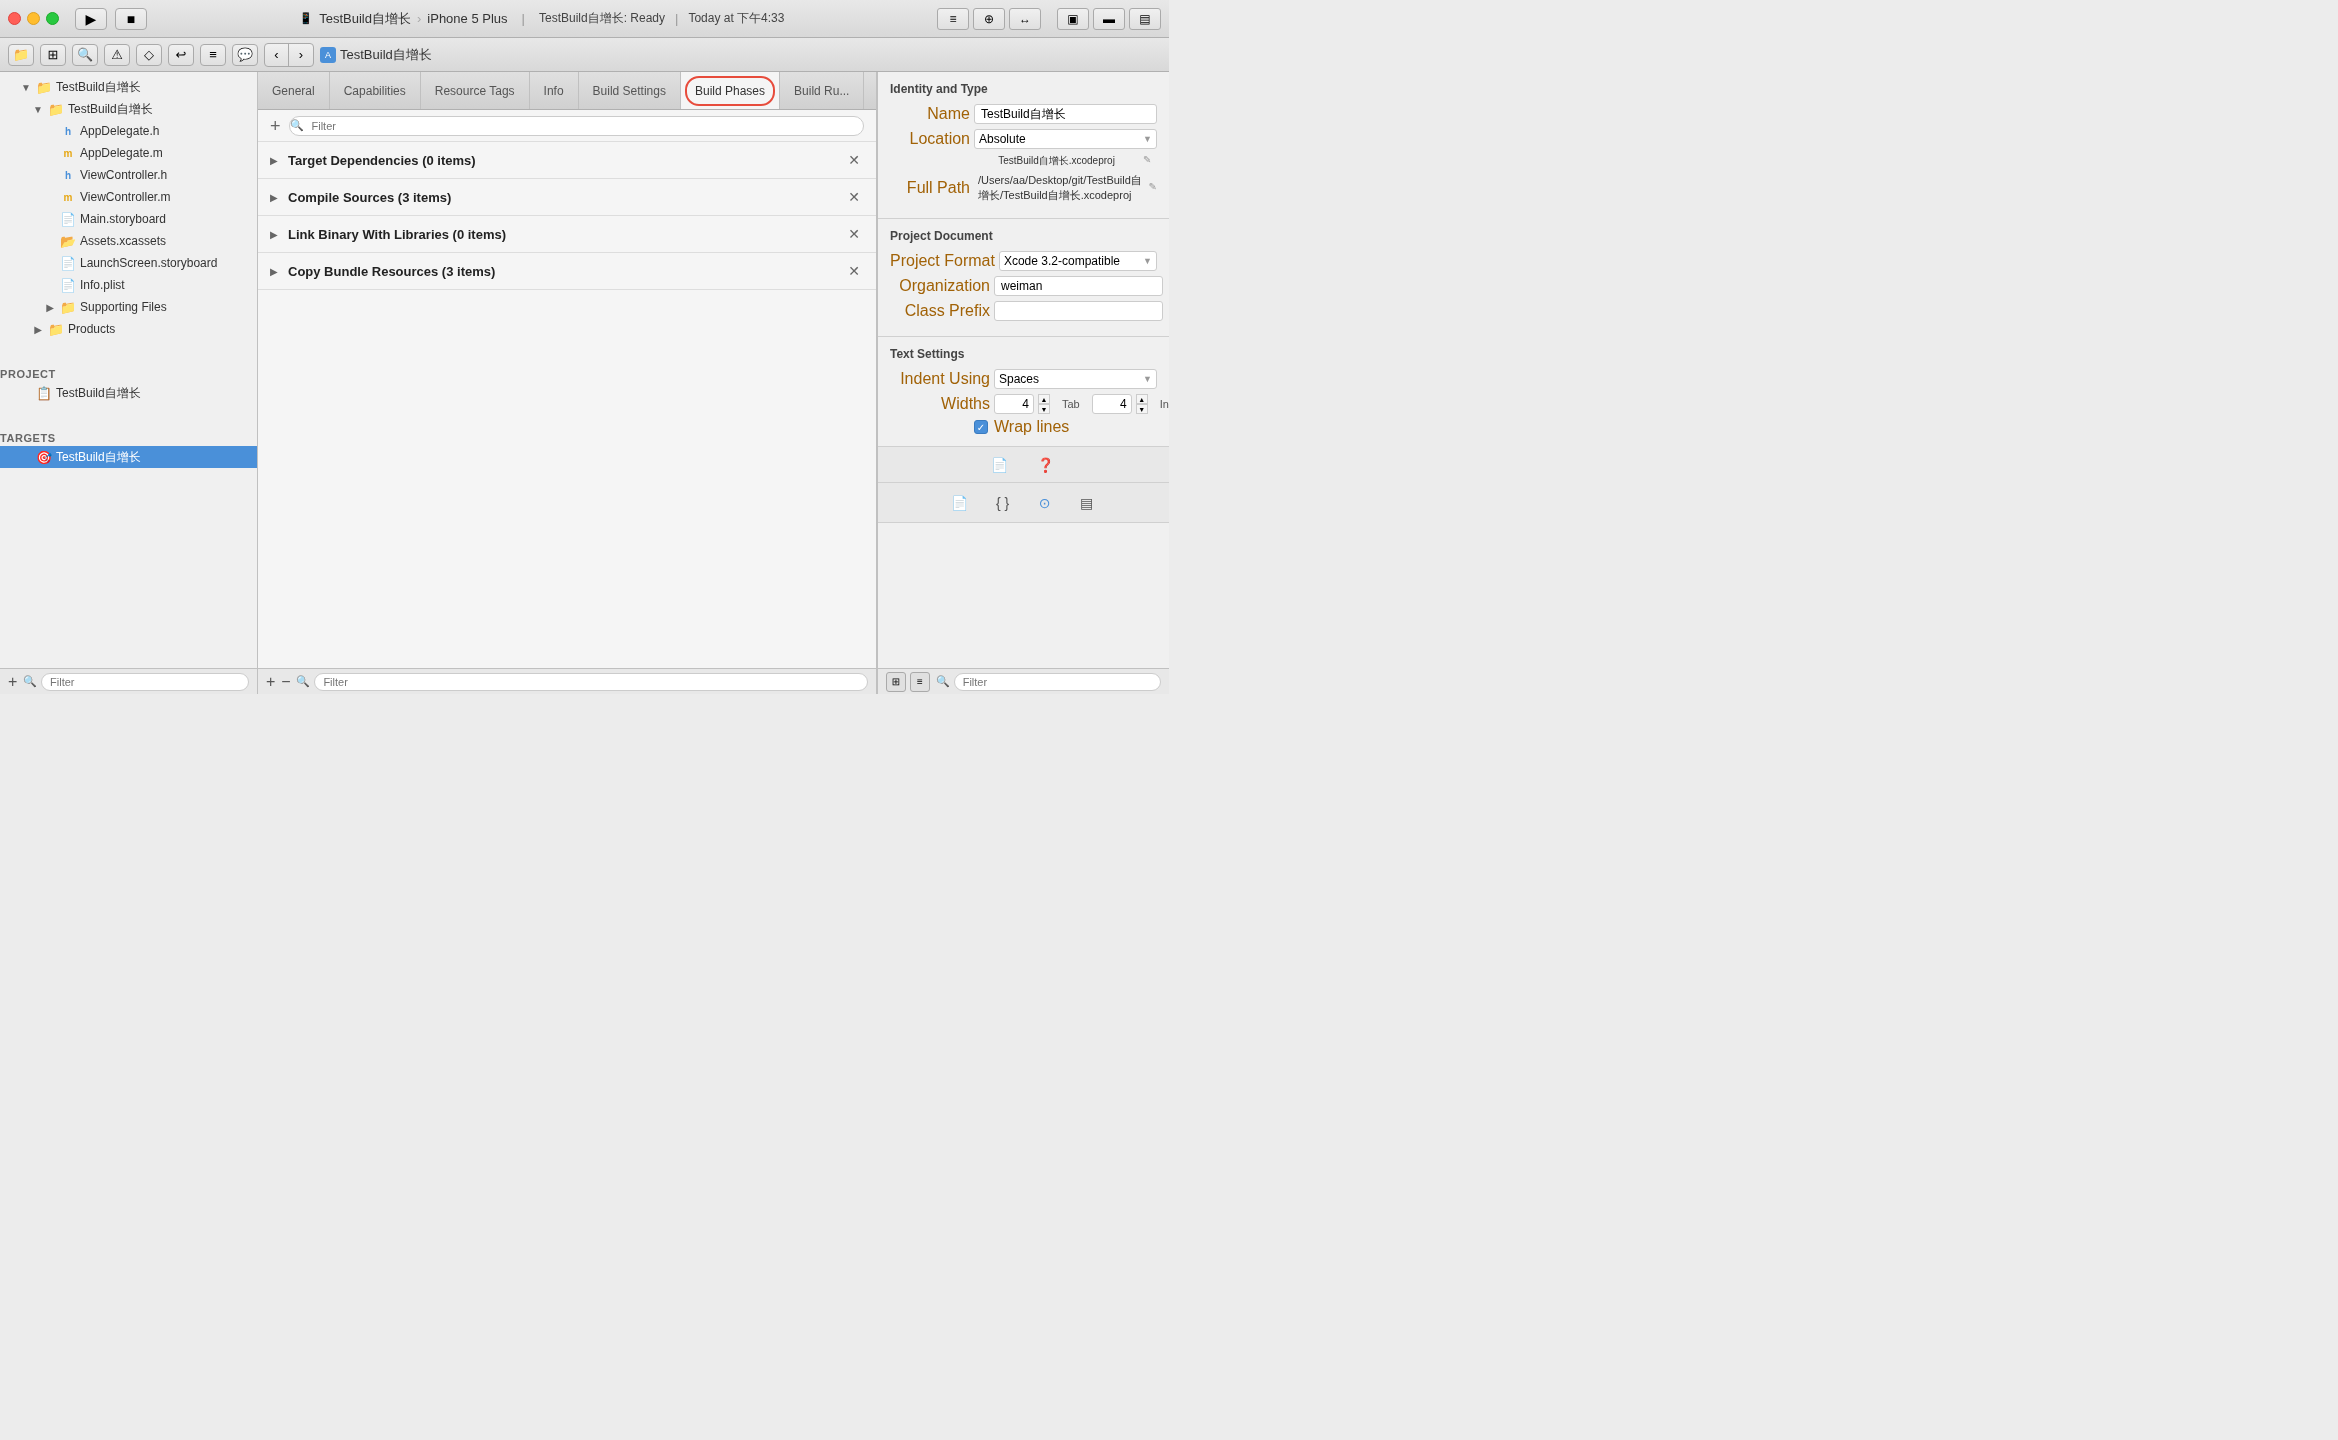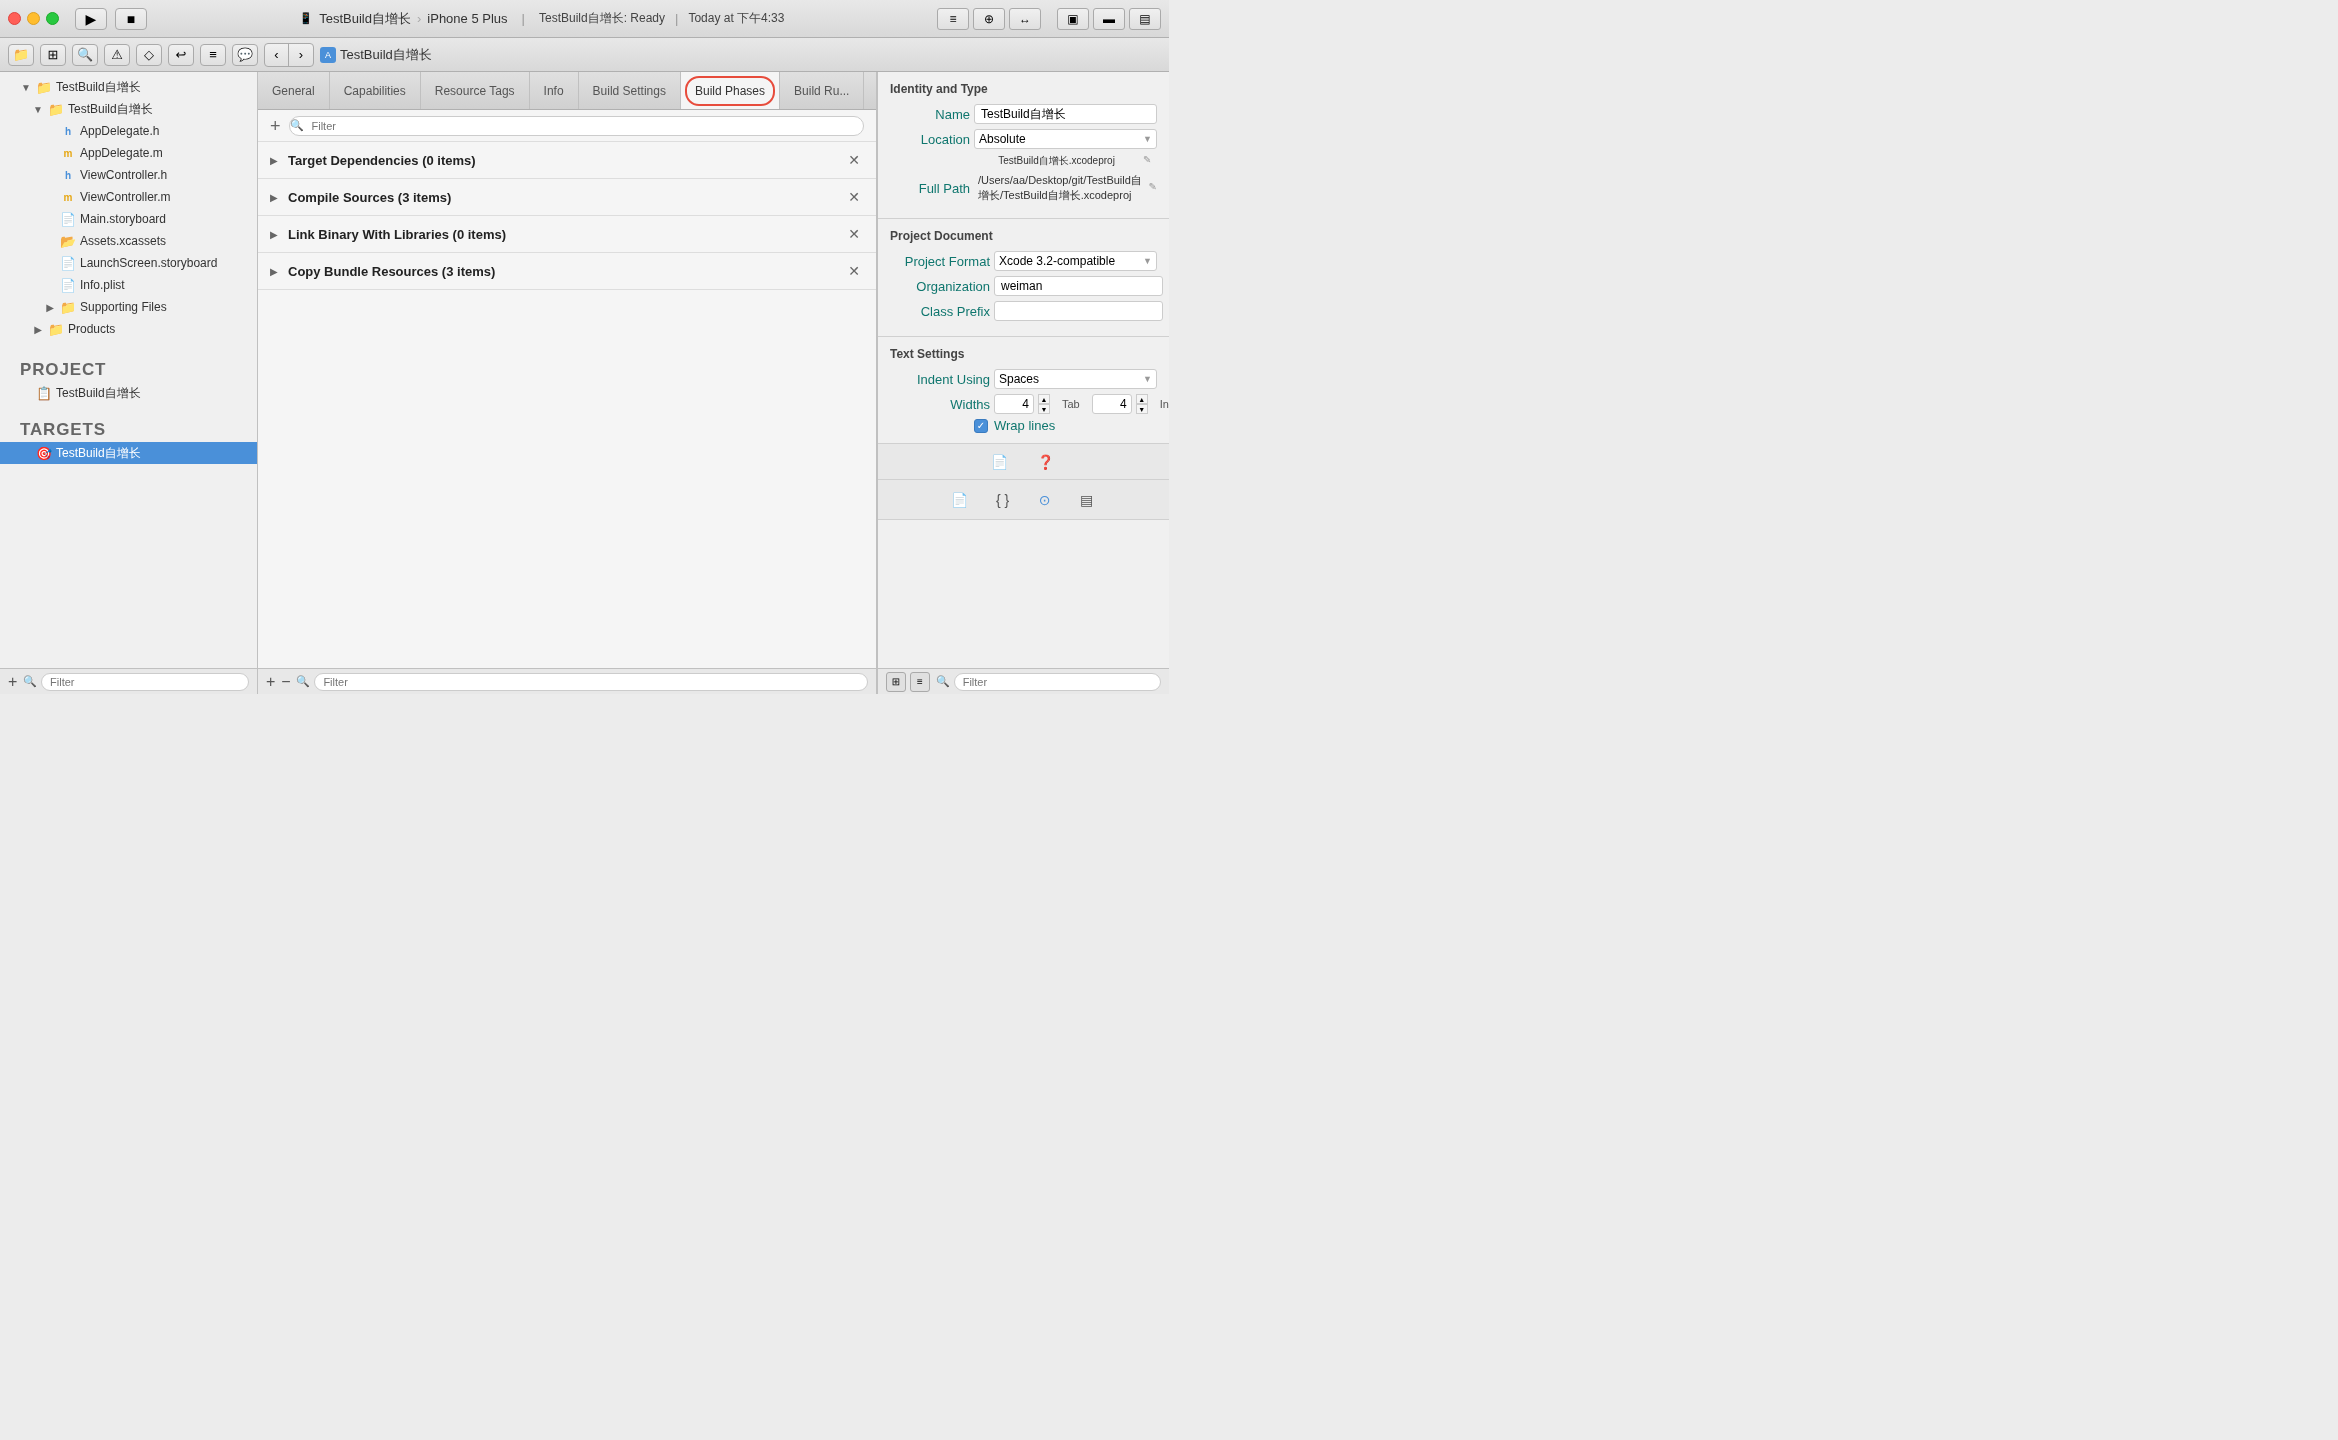--- a/index.html
+++ b/index.html
@@ -176,25 +176,26 @@
       text-align: center;
       color: #666;
     }
     .item-icon {
       font-size: 13px;
       width: 16px;
       text-align: center;
     }
     .item-label { font-size: 12px; }
     .sidebar-section-label {
-      font-size: 17px;
+      font-size: 11px;
       font-weight: 700;
       color: #666;
-      padding: 8px 8px 2px 20px;
+      padding: 8px 8px 2px 0;
       letter-spacing: 0.05em;
+      margin-top: 20px;
     }
     .sidebar-footer {
       height: 26px;
       background: #e8e8e8;
       border-top: 1px solid #c0c0c0;
       display: flex;
       align-items: center;
       padding: 0 8px;
       gap: 6px;
     }
@@ -353,22 +354,22 @@
       color: #444;
       margin-bottom: 8px;
     }
     .field-row {
       display: flex;
       align-items: center;
       margin-bottom: 5px;
       gap: 4px;
     }
     .field-label {
-      font-size: 13px;
-      color: #0f766e;
+      font-size: 16px;
+      color: #a16207;
       text-align: right;
       min-width: 80px;
     }
     .field-value {
       font-size: 12px;
       color: #333;
       flex: 1;
     }
     .field-input {
       flex: 1;

